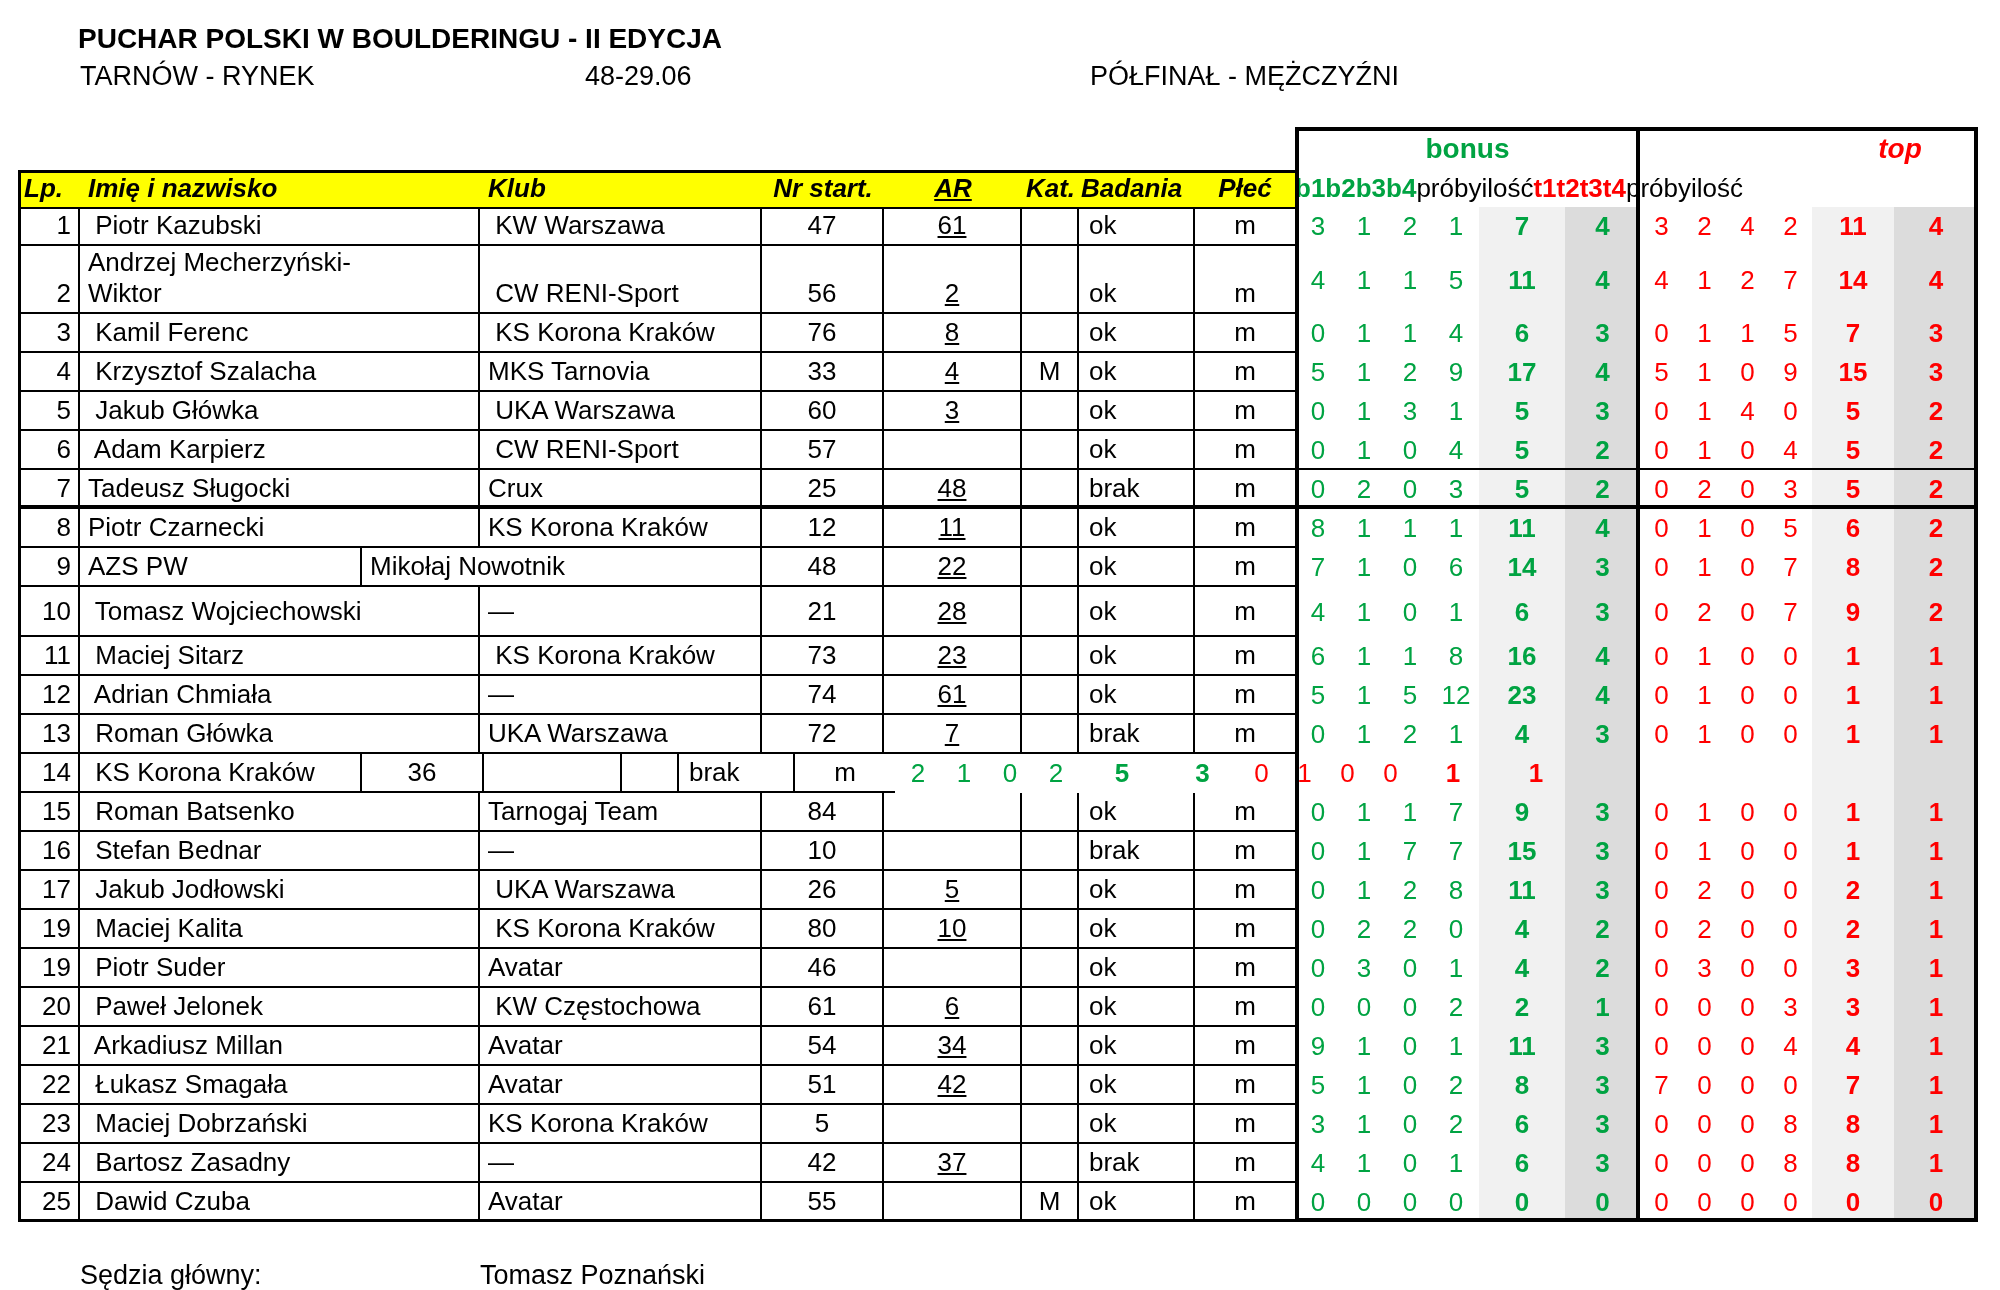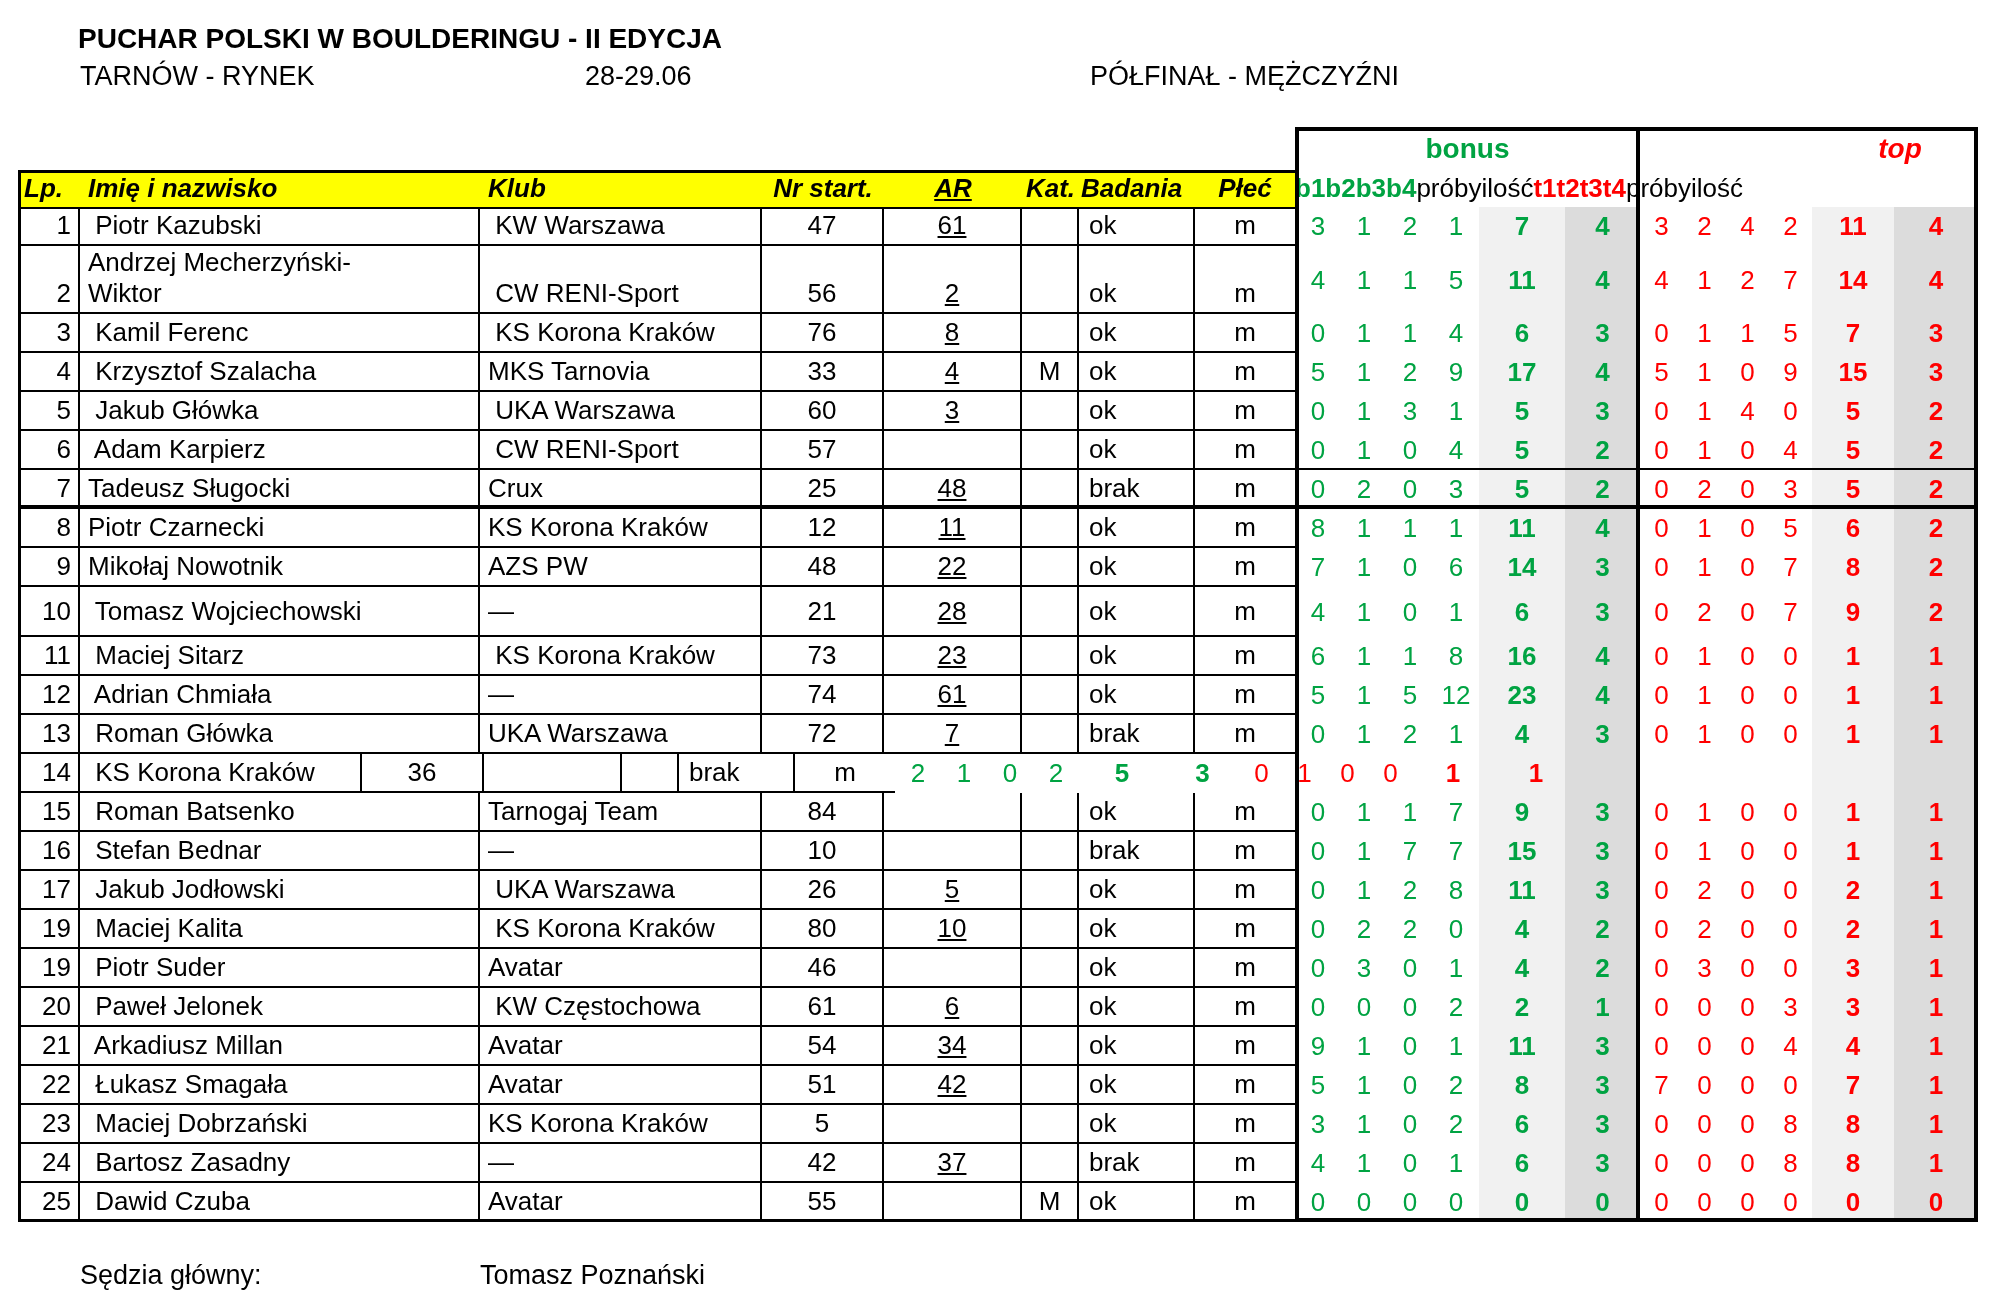--- a/index.html
+++ b/index.html
@@ -68,21 +68,21 @@
   
   .foot{top:1245px;font-size:27px;white-space:nowrap;}
   #foot-label{left:80px;} #foot-value{left:480px;}
 </style>
 </head>
 <body>
 
 <div id="page">
   <div id="title" class="abs">PUCHAR POLSKI W BOULDERINGU - II EDYCJA</div>
   <div id="venue" class="abs sub">TARNÓW - RYNEK</div>
-  <div id="date" class="abs sub">28-29.06</div>
+  <div id="date" class="abs sub">48-29.06</div>
   <div id="round" class="abs sub">PÓŁFINAŁ - MĘŻCZYŹNI</div>
 
   <div id="tbl" class="abs">
     <div id="band-bproby" class="band"></div>
     <div id="band-bilosc" class="band"></div>
     <div id="band-tproby" class="band"></div>
     <div id="band-tilosc" class="band"></div>
 
     <div id="sect-bonus" class="sect">bonus</div>
     <div id="sect-top" class="sect">top</div>
@@ -285,22 +285,22 @@
           <div class="cell c-bilosc g bold al-c">4</div>
           <div class="cell c-t r al-c">0</div>
           <div class="cell c-t r al-c">1</div>
           <div class="cell c-t r al-c">0</div>
           <div class="cell c-t r al-c">5</div>
           <div class="cell c-tproby r bold al-c">6</div>
           <div class="cell c-tilosc r bold al-c">2</div>
         </div>
         <div class="row">
           <div class="cell c-lp lt al-r">9</div>
+          <div class="cell c-club lt al-l">AZS PW</div>
           <div class="cell c-name lt al-l">Mikołaj Nowotnik</div>
-          <div class="cell c-club lt al-l">AZS PW</div>
           <div class="cell c-nr lt al-c">48</div>
           <div class="cell c-ar lt al-c">22</div>
           <div class="cell c-kat lt al-c"></div>
           <div class="cell c-bad lt al-l">ok</div>
           <div class="cell c-plec lt nbr al-c">m</div>
           <div class="cell c-b g al-c">7</div>
           <div class="cell c-b g al-c">1</div>
           <div class="cell c-b g al-c">0</div>
           <div class="cell c-b g al-c">6</div>
           <div class="cell c-bproby g bold al-c">14</div>

